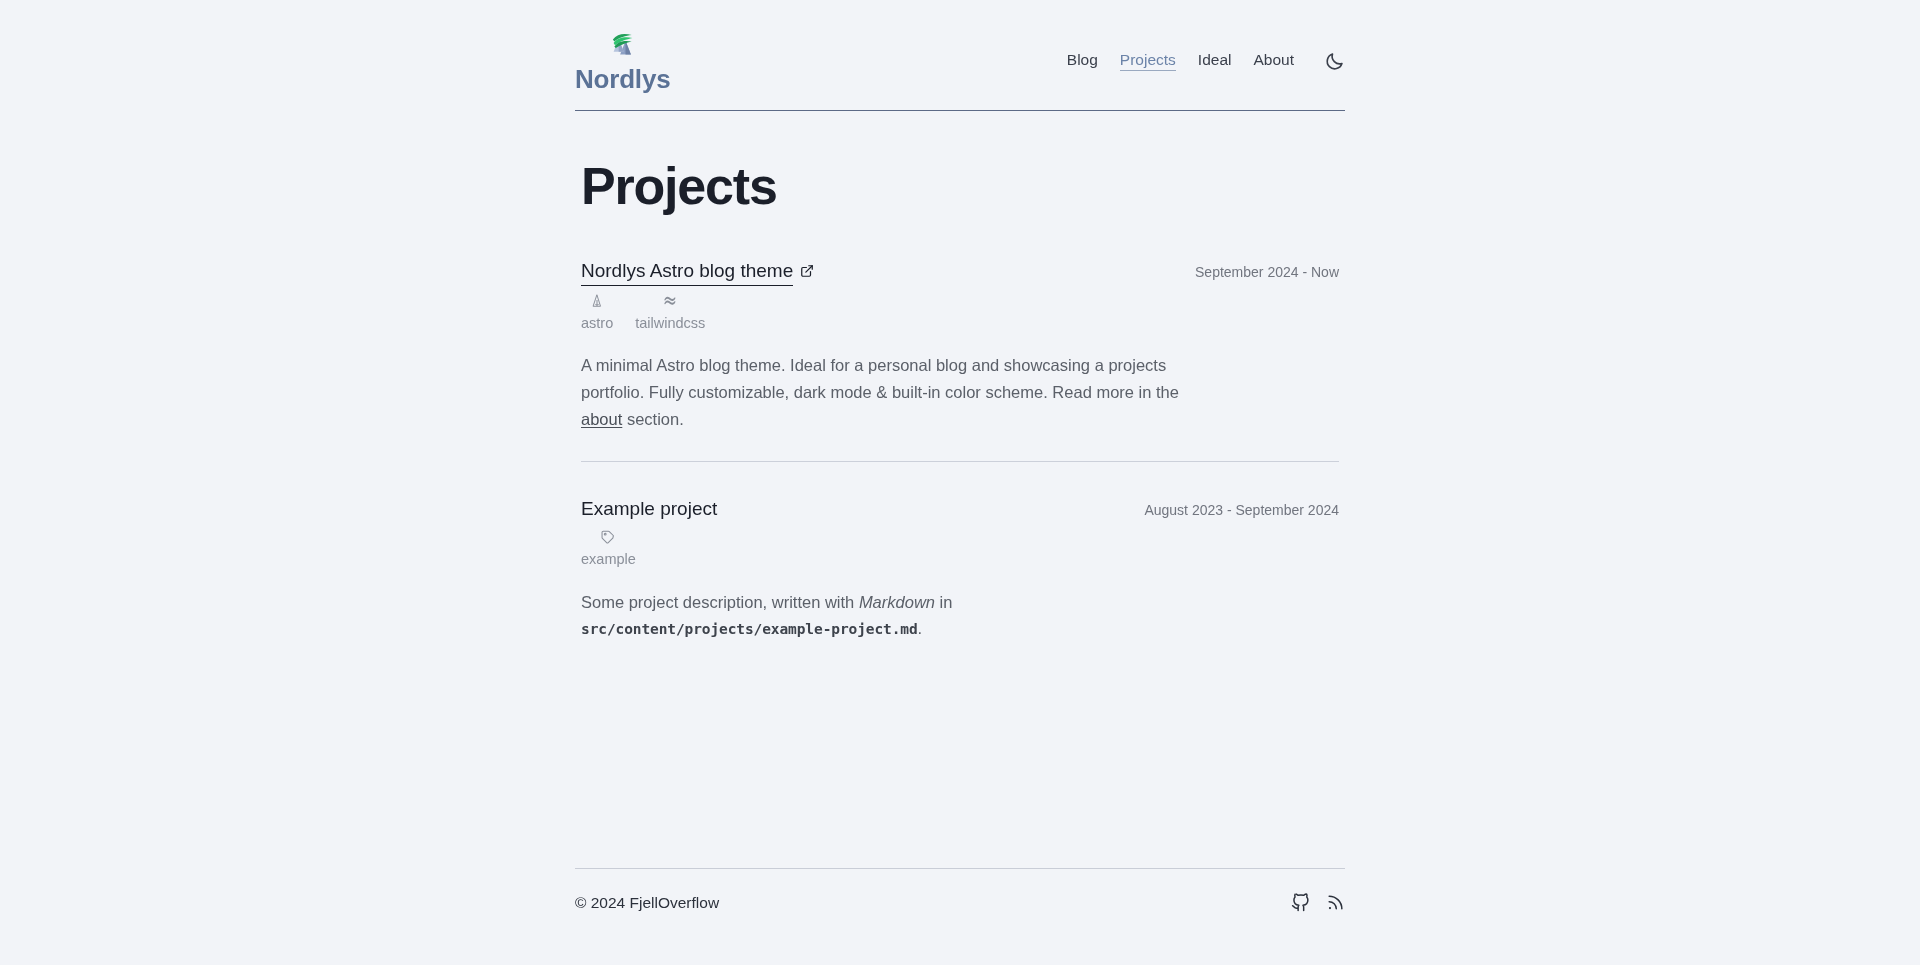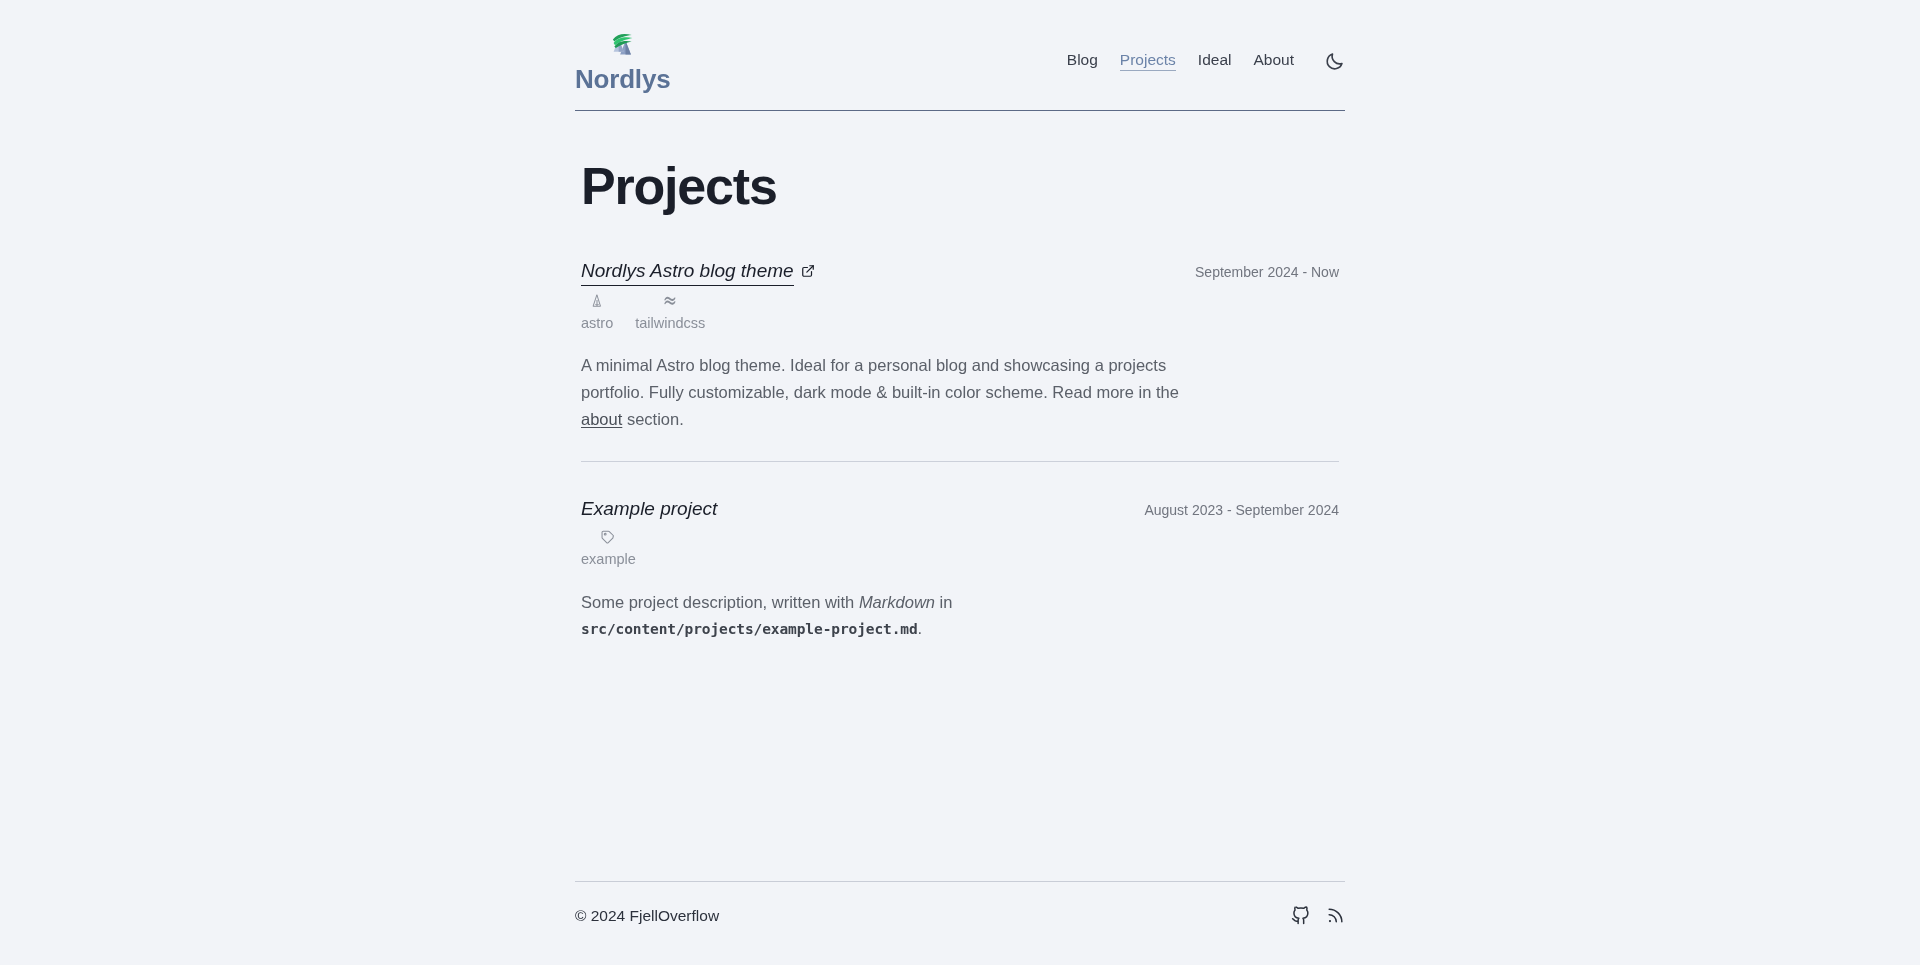--- a/index.html
+++ b/index.html
@@ -111,21 +111,20 @@
   .project-head {
     display: flex;
     align-items: baseline;
     justify-content: space-between;
     gap: 20px;
   }
   .project-title-wrap {
     display: inline-flex;
     align-items: center;
     gap: 7px;
-    font-style: italic;
   }
   .project-title {
     font-size: 19px;
     color: #1b1f2a;
     text-decoration: none;
     line-height: 1.5;
   }
   .project-title.linked {
     border-bottom: 1.5px solid #1b1f2a;
     cursor: pointer;
@@ -179,21 +178,21 @@
     font-weight: 700;
     color: #3e434c;
     letter-spacing: -0.1px;
   }
 
   
   .site-footer {
     position: absolute;
     left: 50%;
     transform: translateX(-50%);
-    bottom: 4px;
+    bottom: 17px;
     width: 770px;
     border-top: 1px solid #c9cdd7;
     display: flex;
     align-items: center;
     justify-content: space-between;
     padding: 24px 0 36px 0;
   }
   .copyright {
     font-size: 15.5px;
     color: #2c313c;

